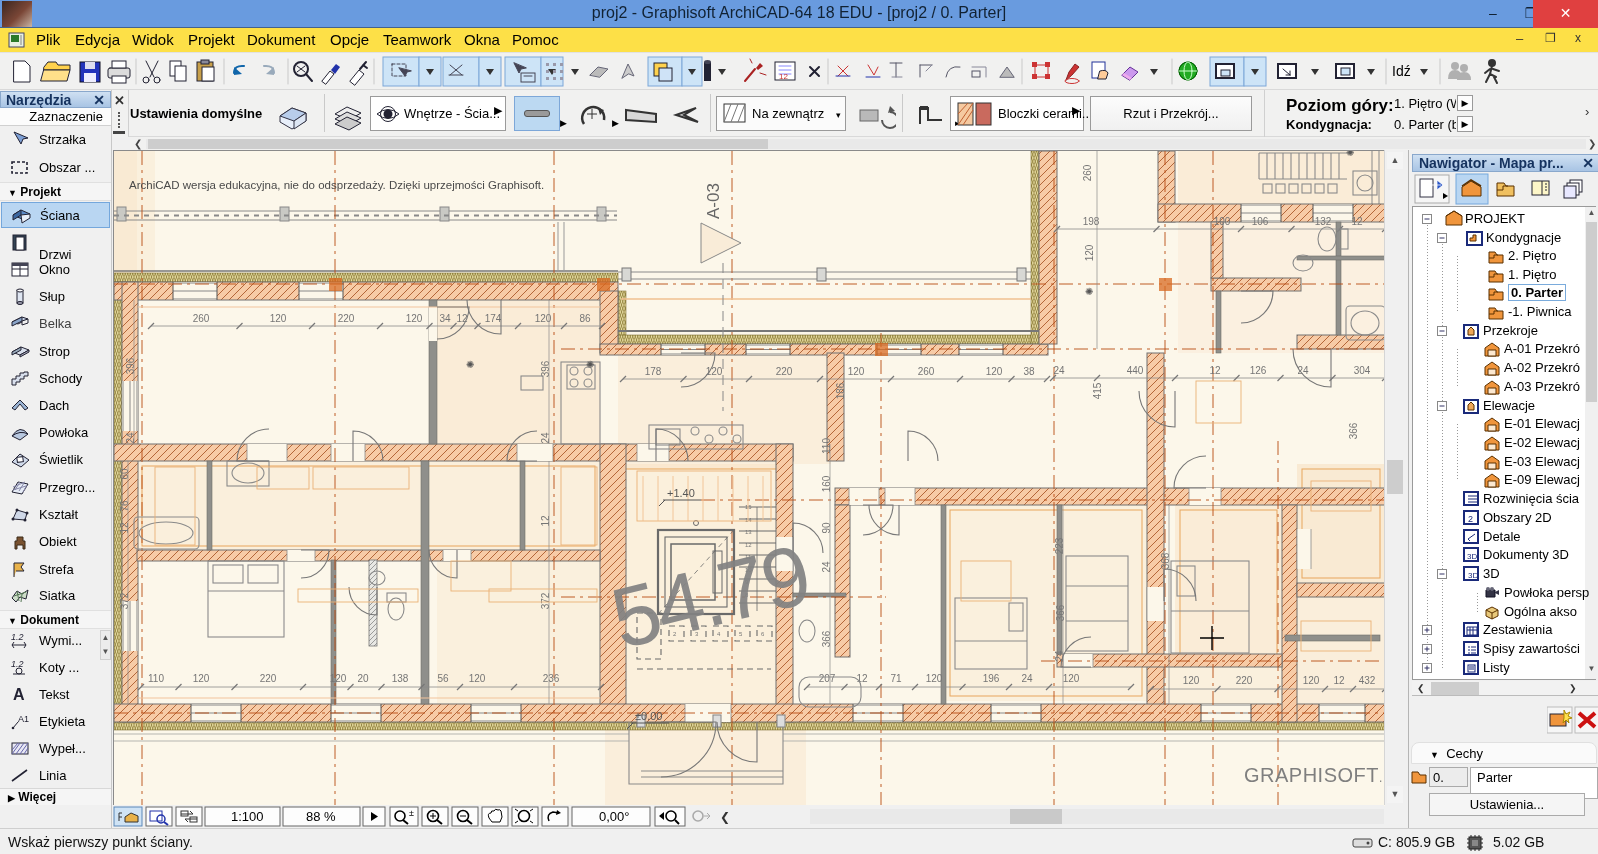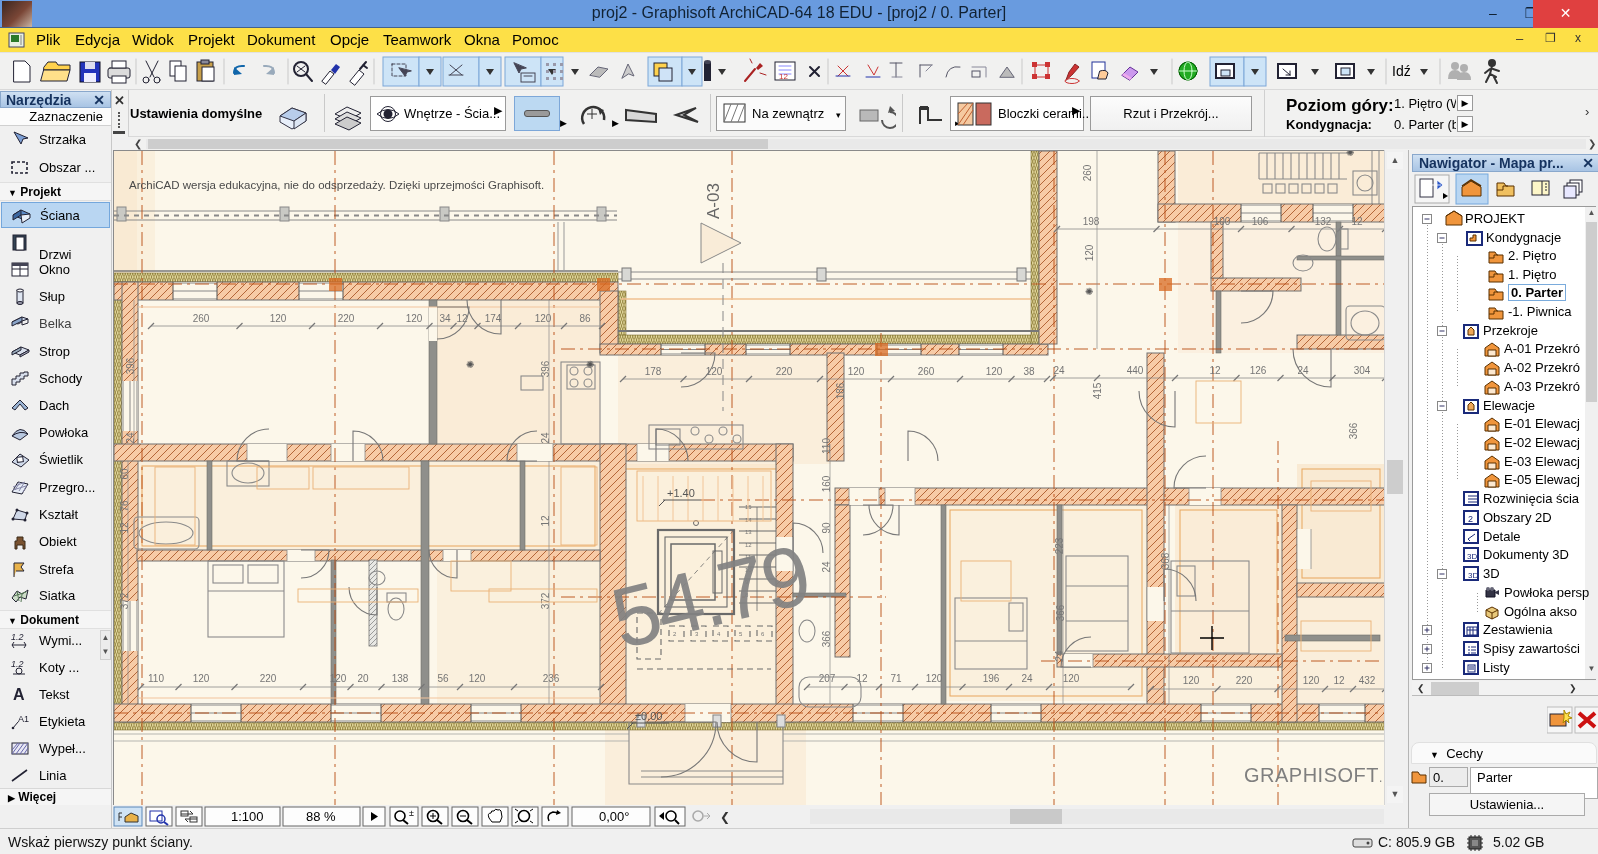--- a/index.html
+++ b/index.html
@@ -1217,21 +1217,21 @@
 <div class="treerow" style="left:99px;top:134px;font-weight:bold;border:1px solid #7aabdc;background:#fff;padding:0 2px">0. Parter</div>
 <div class="treerow" style="left:99px;top:154px">-1. Piwnica</div>
 <div class="treerow" style="left:74px;top:173px">Przekroje</div>
 <div class="treerow" style="left:95px;top:191px">A-01 Przekró</div>
 <div class="treerow" style="left:95px;top:210px">A-02 Przekró</div>
 <div class="treerow" style="left:95px;top:229px">A-03 Przekró</div>
 <div class="treerow" style="left:74px;top:248px">Elewacje</div>
 <div class="treerow" style="left:95px;top:266px">E-01 Elewacj</div>
 <div class="treerow" style="left:95px;top:285px">E-02 Elewacj</div>
 <div class="treerow" style="left:95px;top:304px">E-03 Elewacj</div>
-<div class="treerow" style="left:95px;top:322px">E-05 Elewacj</div>
+<div class="treerow" style="left:95px;top:322px">E-09 Elewacj</div>
 <div class="treerow" style="left:74px;top:341px">Rozwinięcia ścia</div>
 <div class="treerow" style="left:74px;top:360px">Obszary 2D</div>
 <div class="treerow" style="left:74px;top:379px">Detale</div>
 <div class="treerow" style="left:74px;top:397px">Dokumenty 3D</div>
 <div class="treerow" style="left:74px;top:416px">3D</div>
 <div class="treerow" style="left:95px;top:435px">Powłoka persp</div>
 <div class="treerow" style="left:95px;top:454px">Ogólna akso</div>
 <div class="treerow" style="left:74px;top:472px">Zestawienia</div>
 <div class="treerow" style="left:74px;top:491px">Spisy zawartości</div>
 <div class="treerow" style="left:74px;top:510px">Listy</div>

